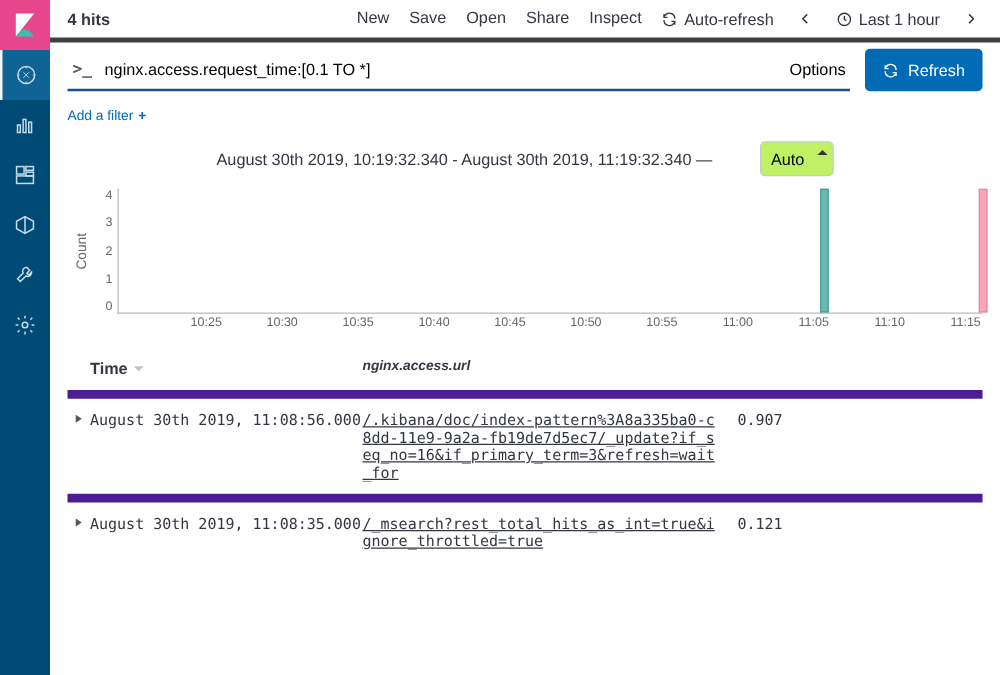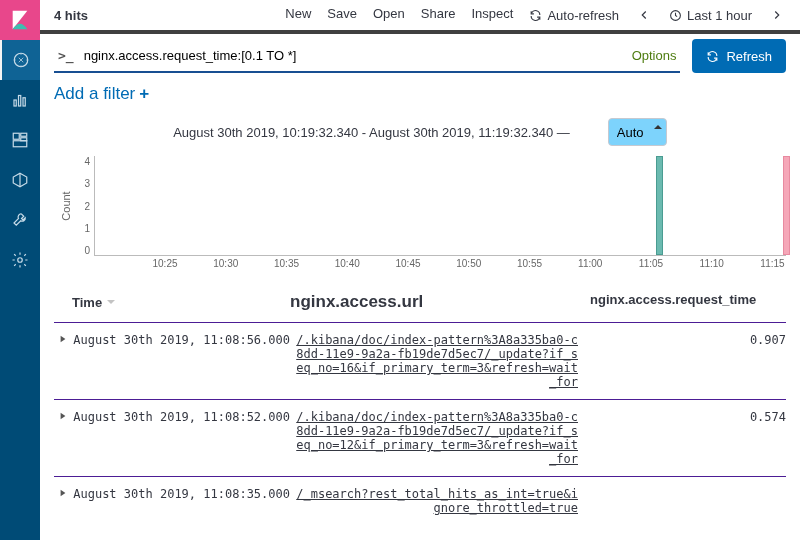--- a/index.html
+++ b/index.html
@@ -18,51 +18,51 @@
 .top-link { color:#343741; cursor:pointer; font-size:13px; }
 .ar-wrap { display:flex; align-items:center; gap:5px; cursor:pointer; }
 .ar-wrap svg { width:13px; height:13px; stroke:#343741; fill:none; stroke-width:2; }
 .chev { width:18px; height:18px; stroke:#343741; fill:none; stroke-width:2; cursor:pointer; padding:2px; }
 .tp-wrap { display:flex; align-items:center; gap:5px; cursor:pointer; }
 .tp-wrap svg { width:13px; height:13px; stroke:#343741; fill:none; stroke-width:2; }
 .querybar { height:44px; display:flex; align-items:center; padding:0 14px; gap:12px; }
 .qbox { flex:1; height:34px; border-bottom:2px solid #184f92; display:flex; align-items:center; gap:10px; padding:0 4px; }
 .qprompt { font-family:monospace; font-size:13px; color:#555; font-weight:600; }
 .qinput { flex:1; border:none; outline:none; font-size:13px; font-family:inherit; background:transparent; }
-.options { color:#4d7c0f; cursor:pointer; font-size:13px; }
+.options { color:#000000; cursor:pointer; font-size:13px; }
 .refresh-btn { height:34px; background:#006bb4; color:#fff; border:none; border-radius:4px; padding:0 14px; display:flex; align-items:center; gap:7px; cursor:pointer; font-size:13px; }
 .refresh-btn svg { width:13px; height:13px; stroke:#fff; fill:none; stroke-width:2; }
 .filterbar { padding:6px 14px 10px; }
-.addfilter { color:#006bb4; cursor:pointer; font-size:17px; display:inline-flex; align-items:center; gap:4px; }
+.addfilter { color:#006bb4; cursor:pointer; font-size:11px; display:inline-flex; align-items:center; gap:4px; }
 .addfilter .plus { font-weight:700; }
 .content { flex:1; overflow-y:auto; padding:0 14px 10px; }
 .hist-header { display:flex; align-items:center; justify-content:center; gap:10px; margin:4px 0 10px; }
 .hist-range { font-size:13px; }
-.interval-sel { height:28px; border:1px solid #c6c9d0; border-radius:4px; padding:0 22px 0 8px; font-size:13px; background:#7dd3fc; appearance:none; position:relative;margin-left:28px; }
+.interval-sel { height:28px; border:1px solid #c6c9d0; border-radius:4px; padding:0 22px 0 8px; font-size:13px; background:#bef264; appearance:none; position:relative;margin-left:28px; }
 .sel-wrap { position:relative; display:inline-block; }
 .sel-wrap::after { content:''; position:absolute; right:5px; top:7px; width:0; height:0; border-left:4px solid transparent; border-right:4px solid transparent; border-bottom:4px solid #333; }
 .sel-wrap::before { content:''; position:absolute; right:5px; bottom:7px; width:0; height:0; border-left:4px solid transparent; border-right:4px solid transparent; border-top:4px solid #333; }
 .chart { position:relative; height:120px; margin:0 0 6px 0; padding-left:40px; }
 .yaxis { position:absolute; left:6px; top:0; bottom:20px; width:12px; display:flex; align-items:center; justify-content:center; }
 .yaxis span { transform:rotate(-90deg); font-size:11px; color:#666; }
 .yticks { position:absolute; left:22px; top:0; bottom:20px; width:14px; display:flex; flex-direction:column; justify-content:space-between; font-size:10px; color:#666; text-align:right; }
 .plot { position:absolute; left:40px; right:0; top:0; bottom:20px; border-left:1px solid #bbb; border-bottom:1px solid #bbb; }
 .bar { position:absolute; bottom:0; width:7px; background:#6bbab0; border:1px solid #4a9c92; }
 .bar.pink { background:#f5a7b8; border-color:#e88aa0; }
 .xticks { position:absolute; left:57px; right:0; bottom:2px; height:16px; font-size:10px; color:#666; }
 .xticks span { position:absolute; transform:translateX(-50%); }
 .xlabel { text-align:center; font-size:11px; color:#888; margin-bottom:16px; }
 .table { width:100%; }
 .thead { display:flex; padding:10px 0; }
 .thead .c1 { width:18px; }
 .thead .c2 { width:218px; font-weight:700; font-size:13px; display:flex; align-items:center; gap:4px;}
-.thead .c3 { width:300px; font-weight:700; font-size:17px; }
+.thead .c3 { width:300px; font-weight:700; font-size:11px;font-style:italic; }
 .thead .c4 { flex:1; font-weight:700; font-size:13px; }
 .sort-ic { width:10px; height:10px; opacity:.5; }
-.trow { display:flex; border-top:1px solid #4c1d95; padding:10px 0; font-size:12.5px;text-align:right; }
+.trow { display:flex; border-top:7px solid #4c1d95; padding:10px 0; font-size:12.5px; }
 .trow .c1 { width:18px; display:flex; justify-content:center; padding-top:2px; }
 .trow .c1 svg { width:8px; height:8px; fill:#555; }
 .trow .c2 { width:218px; font-family:Menlo,Consolas,monospace; font-size:12px; }
 .trow .c3 { width:300px; font-family:Menlo,Consolas,monospace; font-size:12px; word-break:break-all; padding-right:12px;text-decoration:underline; }
 .trow .c4 { flex:1; font-family:Menlo,Consolas,monospace; font-size:12px; }
 </style>
 </head>
 <body>
 
 <div class="app">
@@ -208,49 +208,39 @@
       <div class="table">
         <div class="thead">
           <div class="c1"></div>
           <div class="c2">
               <span>Time</span>
               <svg class="sort-ic" viewBox="0 0 10 10">
                 <path d="M1 3l4 4 4-4z" fill="#888"></path>
               </svg>
             </div>
           <div class="c3">nginx.access.url</div>
-          <div class="c4">nginx.access.request_time</div>
         </div>
         <div id="rows">
             <div class="trow">
               <div class="c1">
                 <svg viewBox="0 0 10 10">
                   <path d="M2 1l6 4-6 4z"></path>
                 </svg>
               </div>
               <div class="c2">August 30th 2019, 11:08:56.000</div>
               <div class="c3">/.kibana/doc/index-pattern%3A8a335ba0-c8dd-11e9-9a2a-fb19de7d5ec7/_update?if_seq_no=16&amp;if_primary_term=3&amp;refresh=wait_for</div>
               <div class="c4">0.907</div>
             </div>
             <div class="trow">
               <div class="c1">
                 <svg viewBox="0 0 10 10">
                   <path d="M2 1l6 4-6 4z"></path>
                 </svg>
               </div>
-              <div class="c2">August 30th 2019, 11:08:52.000</div>
-              <div class="c3">/.kibana/doc/index-pattern%3A8a335ba0-c8dd-11e9-9a2a-fb19de7d5ec7/_update?if_seq_no=12&amp;if_primary_term=3&amp;refresh=wait_for</div>
-              <div class="c4">0.574</div>
-            </div>
-            <div class="trow">
-              <div class="c1">
-                <svg viewBox="0 0 10 10">
-                  <path d="M2 1l6 4-6 4z"></path>
-                </svg>
-              </div>
               <div class="c2">August 30th 2019, 11:08:35.000</div>
               <div class="c3">/_msearch?rest_total_hits_as_int=true&amp;ignore_throttled=true</div>
+              <div class="c4">0.121</div>
             </div>
           </div>
       </div>
     </div>
   </div>
 </div>
 
 </body></html>

